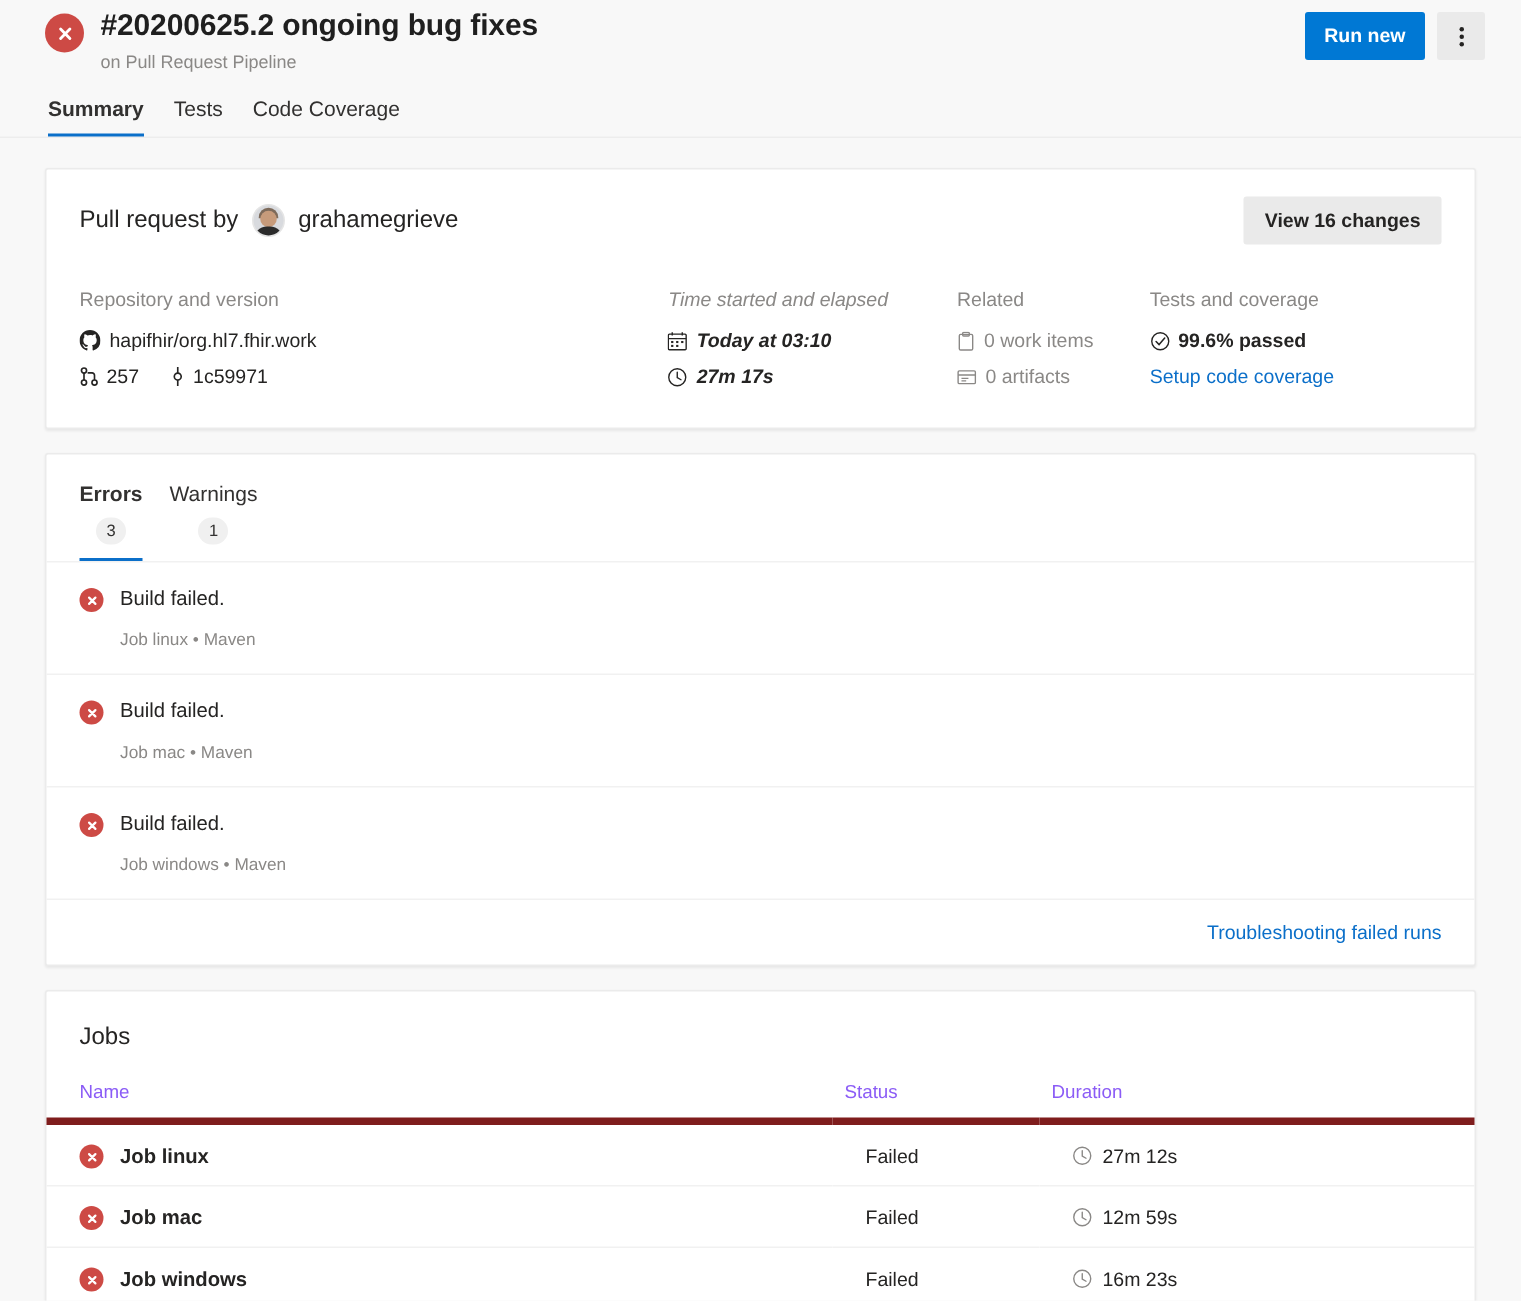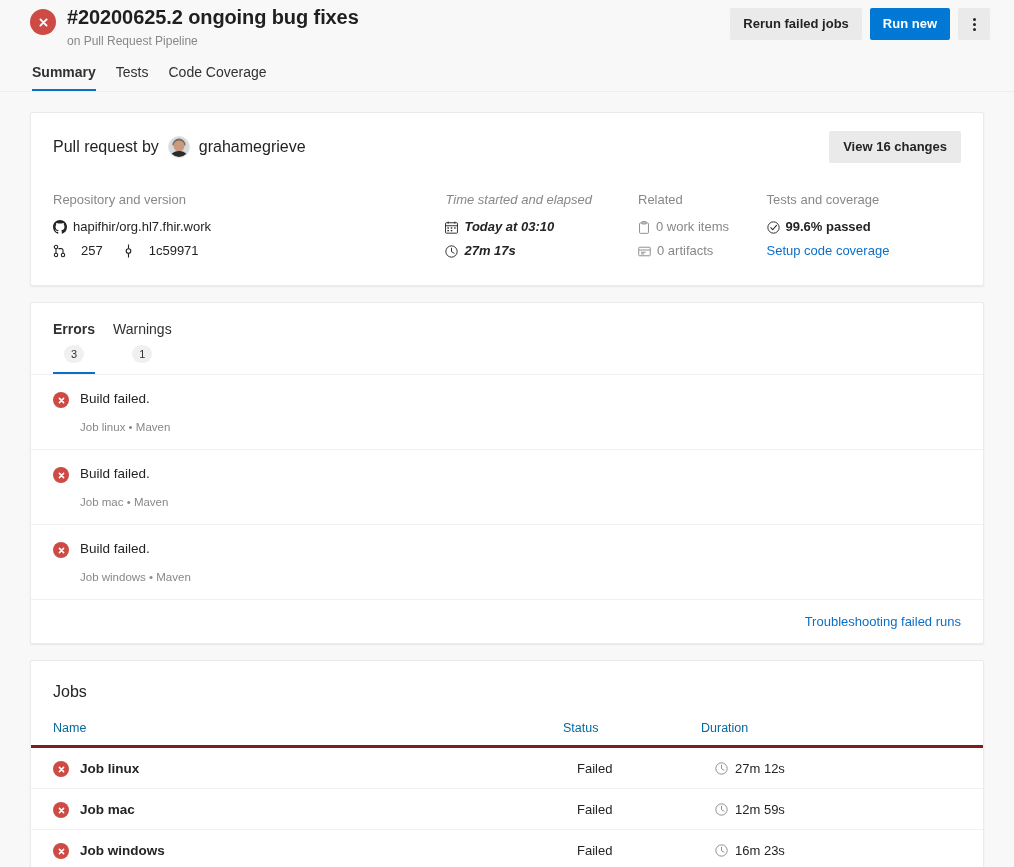--- a/index.html
+++ b/index.html
@@ -144,21 +144,21 @@
     display: flex;
     align-items: center;
     gap: 6px;
     line-height: 24px;
     color: #252423;
     font-size: 13px;
   }
   .meta-row.strong { font-weight: bold; }
   .meta-row.muted { color: #8a8886; }
   .meta-inline { display: flex; align-items: center; gap: 20px; }
-  .meta-inline .meta-row { gap: 15px; }
+  .meta-inline .meta-row { gap: 5px; }
   .link { color: #0b6fc9; text-decoration: none; cursor: pointer; }
   .ico { display: inline-flex; align-items: center; justify-content: center; flex: 0 0 auto; }
 
   
   .issues-card { padding: 0; }
   .issues-pivot {
     display: flex;
     gap: 18px;
     padding: 18px 22px 0 22px;
   }
@@ -190,22 +190,22 @@
     padding: 14px 22px;
     text-align: right;
     font-size: 13px;
   }
 
   
   .jobs-card { padding: 0 0 6px 0; }
   .jobs-title { font-size: 16px; color: #252423; padding: 20px 22px 0 22px; line-height: 22px; }
   table.jobs { width: 100%; border-collapse: collapse; font-size: 13px; margin-top: 14px; }
   table.jobs th {
-    text-align: left; font-weight: normal; color: #0369a1; font-size: 12.5px;
-    padding: 4px 8px 10px 22px; border-bottom: 3px solid #7f1d1d;
+    text-align: left; font-weight: normal; color: #8b5cf6; font-size: 12.5px;
+    padding: 4px 8px 10px 22px; border-bottom: 5px solid #7f1d1d;
   }
   table.jobs th.col-status { padding-left: 8px; width: 138px; }
   table.jobs th.col-duration { padding-left: 8px; width: 290px; }
   table.jobs td {
     padding: 11px 8px 11px 22px; border-bottom: 1px solid #f1f1f1; vertical-align: middle;
     color: #252423;
   }
   table.jobs tr:last-child td { border-bottom: none; }
   td.col-status { padding-left: 8px; }
   td.col-duration { padding-left: 8px; color: #8a8886; }
@@ -223,21 +223,20 @@
         <svg width="13" height="13" viewBox="0 0 13 13" aria-hidden="true">
           <path d="M3.4 3.4 L9.6 9.6 M9.6 3.4 L3.4 9.6" stroke="#ffffff" stroke-width="1.9" stroke-linecap="round"></path>
         </svg>
       </span>
       <div class="title-block">
         <div class="run-title">#20200625.2 ongoing bug fixes</div>
         <div class="run-subtitle">on Pull Request Pipeline</div>
       </div>
     </div>
     <div class="header-actions">
-      <button class="btn btn-secondary">Rerun failed jobs</button>
       <button class="btn btn-primary">Run new</button>
       <button class="btn-icon">
         <i></i>
         <i></i>
         <i></i>
       </button>
     </div>
   </div>
 
   <div class="pivot">

